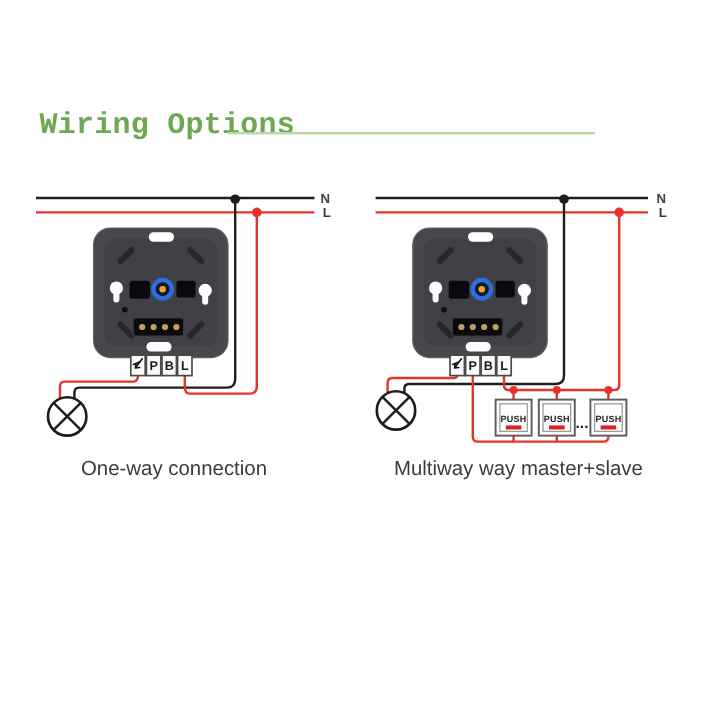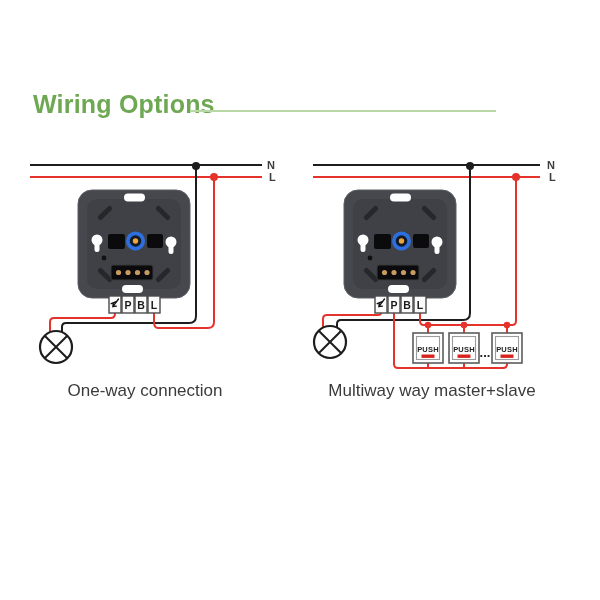--- a/index.html
+++ b/index.html
@@ -1,19 +1,19 @@
 <!DOCTYPE html>
 <html><head>
 <meta charset="utf-8">
 <style>
   html,body{margin:0;padding:0;background:#ffffff;}
   .page{position:relative;width:600px;height:600px;background:#ffffff;overflow:hidden;
         font-family:"Liberation Sans",sans-serif;}
   .title{position:absolute;left:33px;top:90px;font-size:25px;font-weight:bold;
-         color:#6fa853;letter-spacing:0.2px;}
+         color:#6fa853;letter-spacing:0.2px;font-family:Liberation Mono, monospace;}
   .divider{position:absolute;left:190px;top:110px;width:306px;height:2px;background:#b8d8a6;}
   svg{position:absolute;left:0;top:0;}
   svg text{font-family:"Liberation Sans",sans-serif;}
   .nl-label{font-size:11px;font-weight:bold;fill:#3d3d3d;}
   .term-label{font-size:10.5px;font-weight:bold;fill:#1a1a1a;}
   .push-label{font-size:7.5px;font-weight:bold;fill:#222222;letter-spacing:0.2px;}
   .ellipsis{font-size:13px;font-weight:bold;fill:#222222;}
   .caption{font-size:17px;fill:#3b3b3b;}
   .wire-black{stroke:#1d1d1d;stroke-width:2;fill:none;}
   .wire-red{stroke:#e5332c;stroke-width:2;fill:none;}

